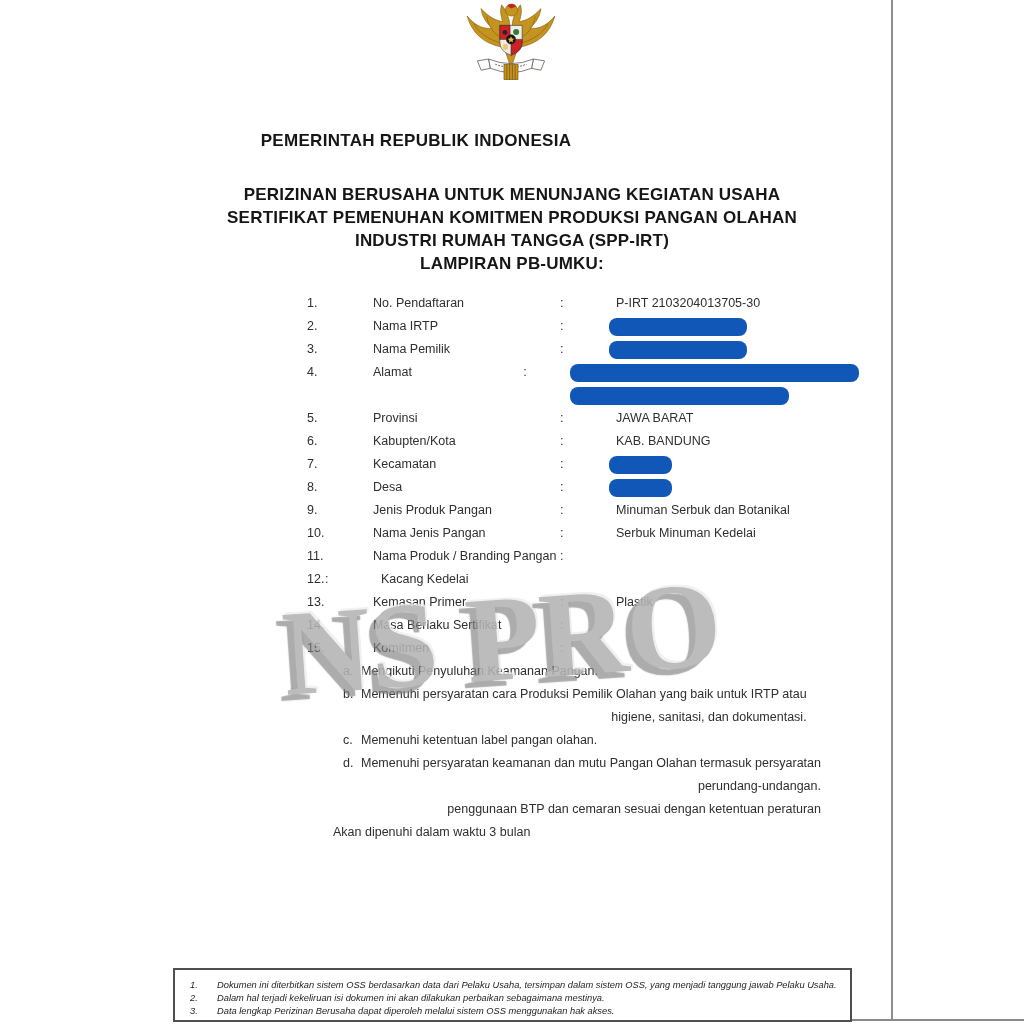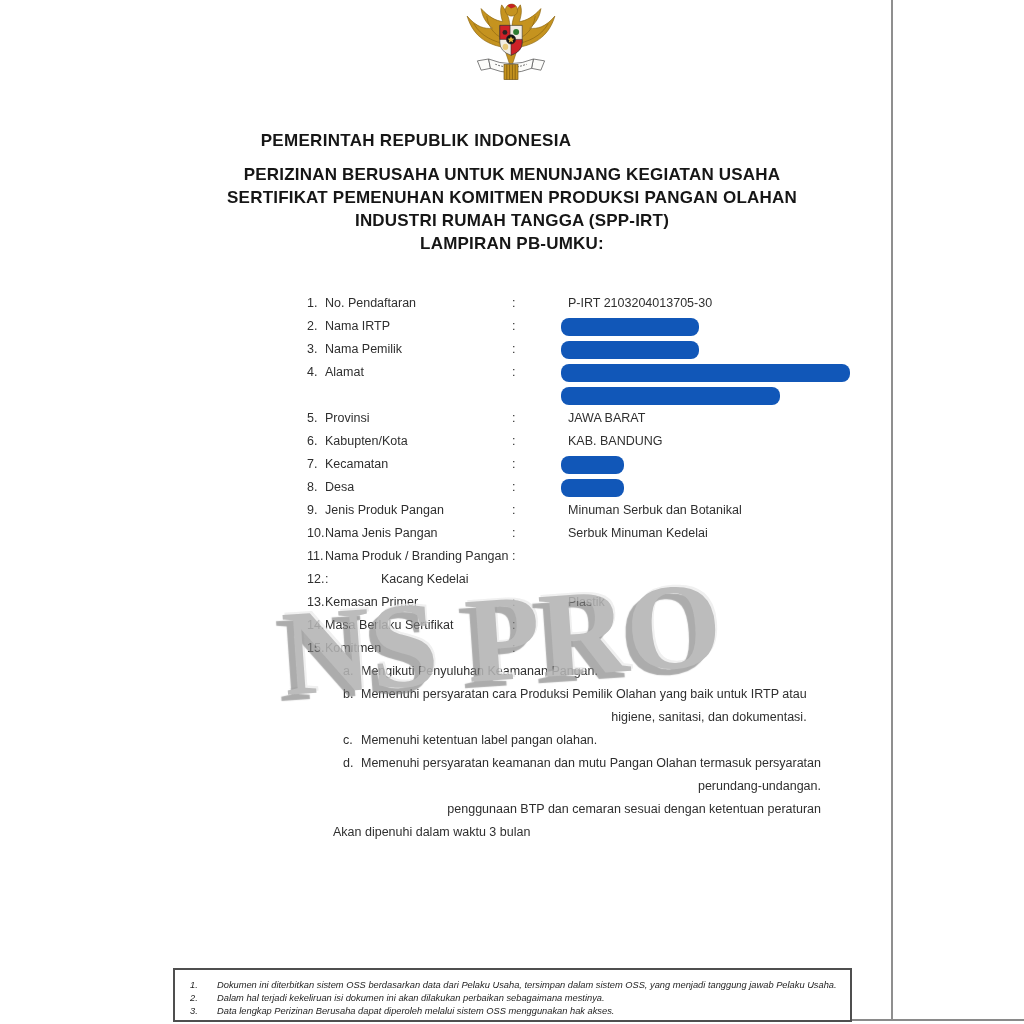--- a/index.html
+++ b/index.html
@@ -11,29 +11,29 @@
 
   
   #emblem{position:absolute;left:464px;top:3px;width:94px;height:84px;}
 
   
   #gov-title{
     position:absolute;top:131px;left:0;width:832px;text-align:center;
     font-size:17px;font-weight:bold;letter-spacing:.3px;color:#161616;
   }
   #title-block{
-    position:absolute;top:163px;left:0;width:1024px;text-align:center;
+    position:absolute;top:183px;left:0;width:1024px;text-align:center;
     font-size:17px;font-weight:bold;letter-spacing:.2px;line-height:23px;color:#161616;
   }
 
   
   #content{position:absolute;left:307px;top:292px;width:552px;z-index:2;}
   .row{display:flex;line-height:23px;font-size:12.5px;}
   .no{min-width:18px;}
-  .label{width:187px;white-space:nowrap;}
+  .label{width:187px;white-space:nowrap;margin-left:48px;}
   .colon{width:12px;}
   .value{flex:1;white-space:nowrap;margin-left:44px;}
   .redact-line{height:23px;display:flex;align-items:center;}
   .redact{height:18px;border-radius:8px;margin-left:-7px;}
   .c-row{display:flex;margin-left:36px;}
   .c-letter{min-width:18px;line-height:23px;font-size:12.5px;}
   .c-line{line-height:23px;font-size:12.5px;white-space:nowrap;text-align:right;}
   #note{margin-left:26px;line-height:23px;font-size:12.5px;}
 
   

